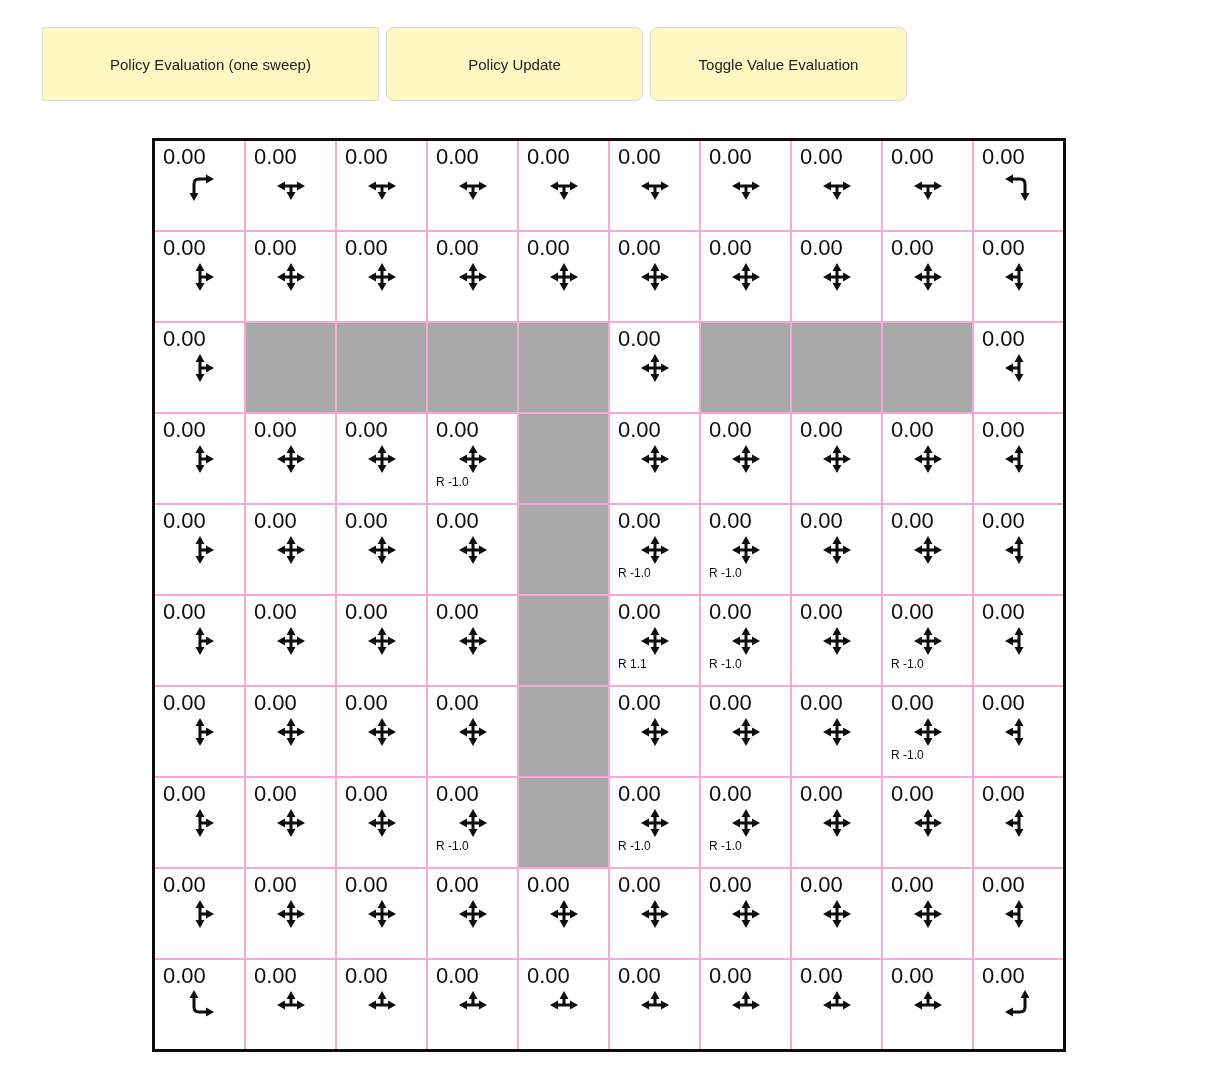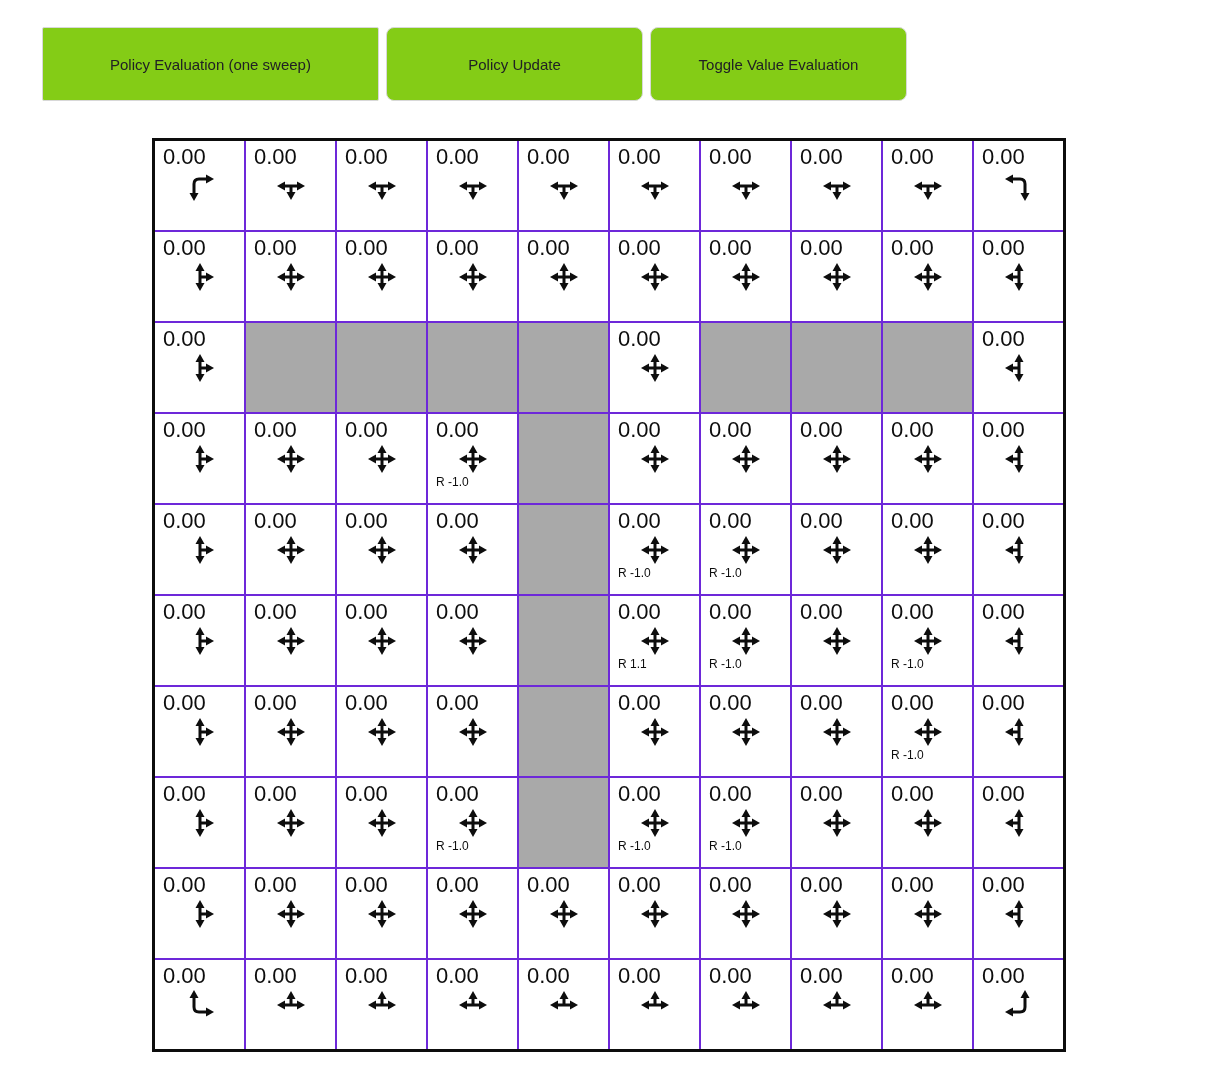--- a/index.html
+++ b/index.html
@@ -2,30 +2,30 @@
 <html><head>
 <meta charset="utf-8">
 <style>
   html,body { margin:0; padding:0; background:#ffffff; }
   body {
     position:relative; width:1224px; height:1080px; overflow:hidden;
     font-family:"Liberation Sans", sans-serif; color:#111;
   }
   .toolbar { position:absolute; left:42px; top:27px; display:flex; gap:7px; }
   .btn {
-    height:74px; background:#84cc16; border:1px solid #d8d8d8; border-radius:2px;
+    height:74px; background:#fef9c3; border:1px solid #d8d8d8; border-radius:2px;
     font-family:"Liberation Sans", sans-serif; font-size:15px; color:#202124;
     cursor:pointer; padding:0; text-align:center;
   }
   .btn-wide { width:337px; }
   .btn-std  { width:257px;border-radius:8px; }
   .grid {
     position:absolute; left:152px; top:138px;
     display:grid; grid-template-columns:repeat(10, 89px); grid-auto-rows:89px;
-    gap:2px; border:3px solid #0d0d0d; background:#6d28d9;
+    gap:2px; border:3px solid #0d0d0d; background:#f9a8d4;
   }
   .cell { position:relative; background:#ffffff; }
   .cell.wall { background:#a9a9a9; }
   .val {
     position:absolute; top:3px; left:8px; font-size:22px; line-height:26px; color:#0d0d0d;
   }
   .arrow {
     position:absolute; top:29px; left:50%; transform:translateX(-50%);
     width:32px; height:32px;
   }

